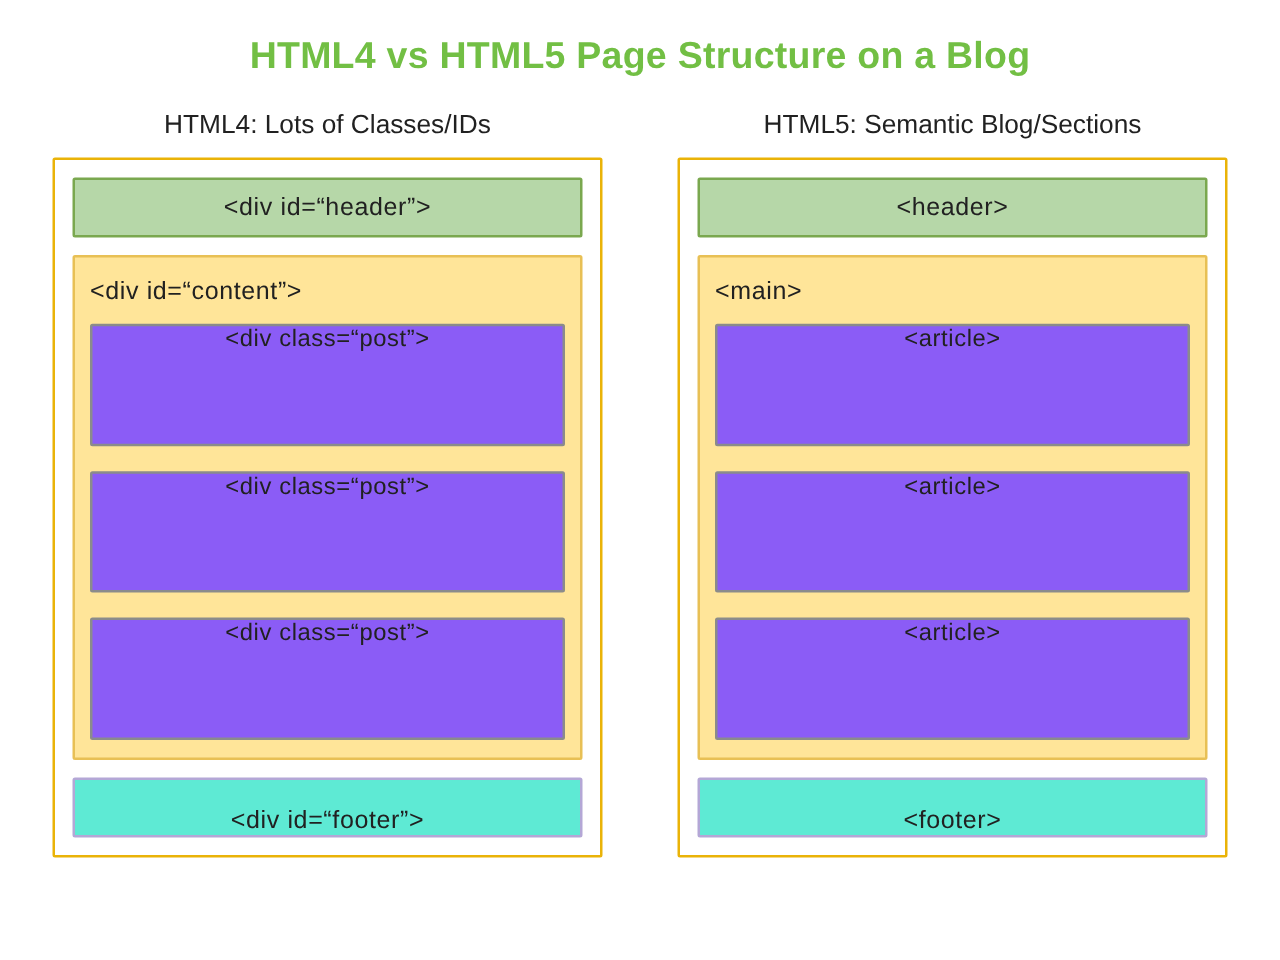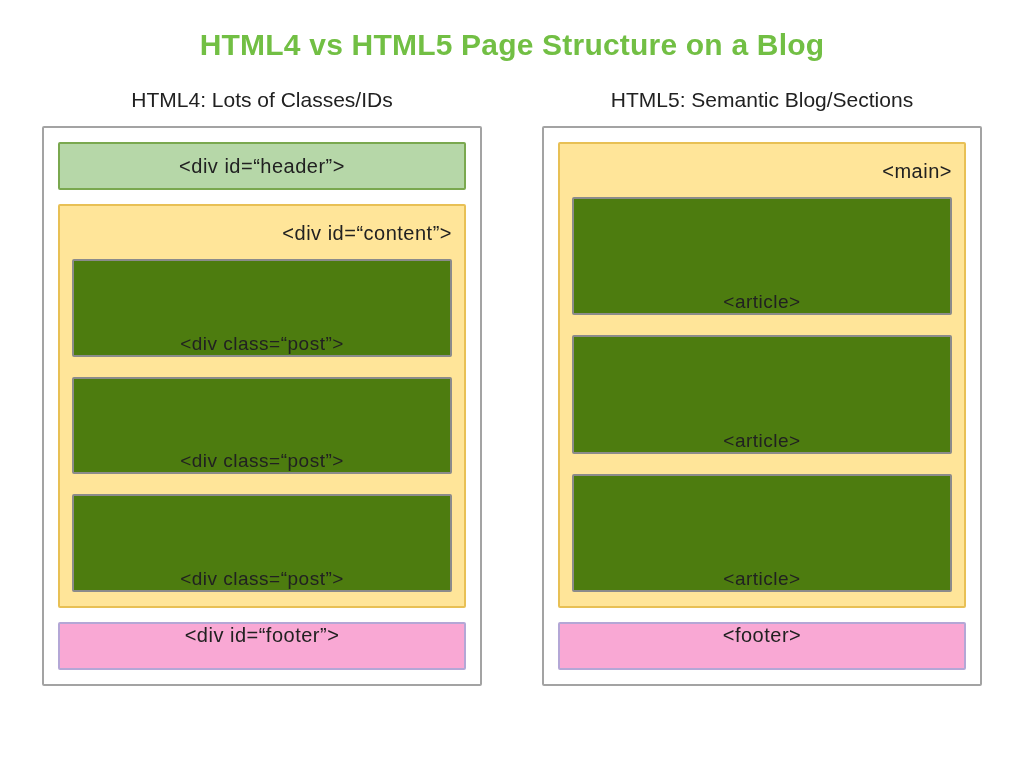--- a/index.html
+++ b/index.html
@@ -34,21 +34,21 @@
   .col {
     width: 440px;
   }
   .col-title {
     text-align: center;
     font-size: 21px;
     font-weight: 400;
     margin: 0 0 14px 0;
   }
   .frame {
-    border: 2px solid #a3a3a3;
+    border: 2px solid #eab308;
     border-radius: 2px;
     box-sizing: border-box;
     padding: 14px;
     height: 560px;
     display: flex;
     flex-direction: column;
     gap: 14px;
   }
   .hdr {
     background: #b6d7a8;
@@ -87,49 +87,49 @@
     background: #ffe599;
     border: 2px solid #e8c055;
     border-radius: 2px;
     flex: 1 1 auto;
     box-sizing: border-box;
     padding: 10px 12px 14px 12px;
     display: flex;
     flex-direction: column;
   }
   .content-title {
-    text-align: right;
+    text-align: left;
     font-size: 20px;
     letter-spacing: 0.5px;
     padding: 6px 0 14px 0;
   }
   .posts {
     flex: 1 1 auto;
     display: flex;
     flex-direction: column;
     gap: 20px;
   }
   .post {
-    background: #4d7c0f;
+    background: #8b5cf6;
     border: 2px solid #8b8b8b;
     border-radius: 2px;
     flex: 1 1 0;
     display: flex;
-    align-items: flex-end;
+    align-items: flex-start;
     justify-content: center;
     font-size: 19px;
     letter-spacing: 0.5px;
   }
   .ftr {
-    background: #f9a8d4;
+    background: #5eead4;
     border: 2px solid #b4a7d6;
     border-radius: 2px;
     height: 44px;
     display: flex;
-    align-items: flex-start;
+    align-items: flex-end;
     justify-content: center;
     font-size: 20px;
     letter-spacing: 0.5px;
   }
 </style>
 </head>
 <body>
 
 <div class="stage">
 
@@ -161,20 +161,23 @@
         </div>
         <div class="ftr">
           <span>&lt;div id=“footer”&gt;</span>
         </div>
       </div>
     </div>
 
     <div class="col">
       <div class="col-title">HTML5: Semantic Blog/Sections</div>
       <div class="frame">
+        <div class="hdr">
+          <span>&lt;header&gt;</span>
+        </div>
         <div class="mid">
           <div class="content">
             <div class="content-title">&lt;main&gt;</div>
             <div class="posts">
               <div class="post">
                 <span>&lt;article&gt;</span>
               </div>
               <div class="post">
                 <span>&lt;article&gt;</span>
               </div>

